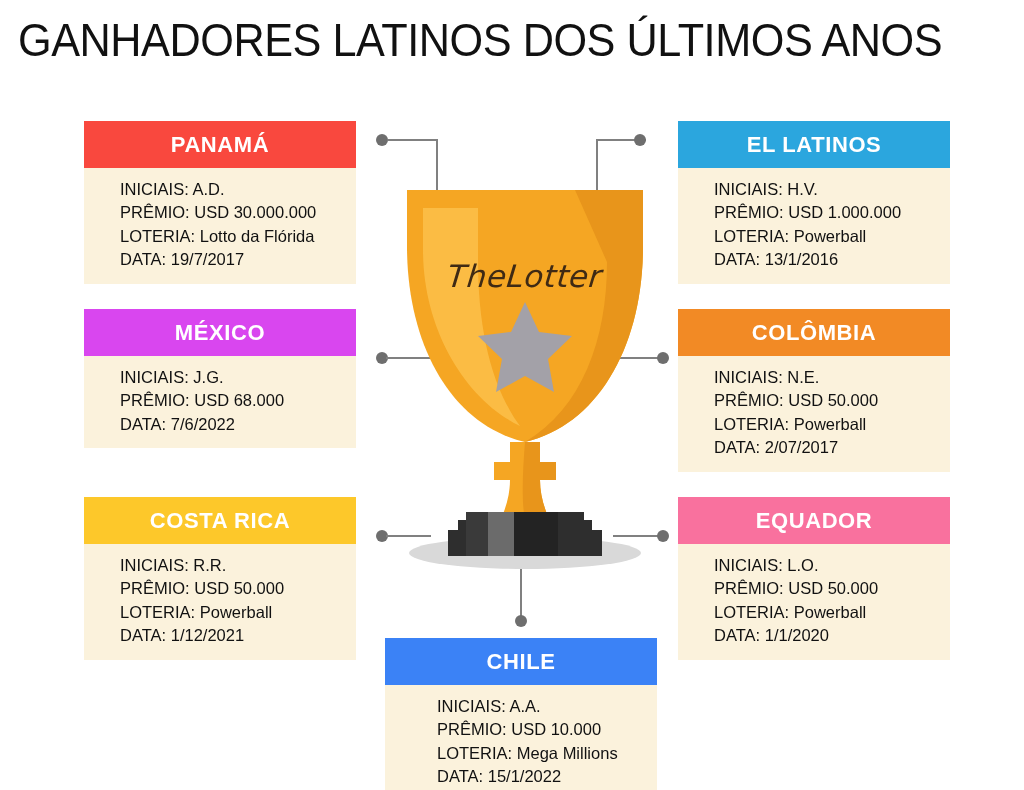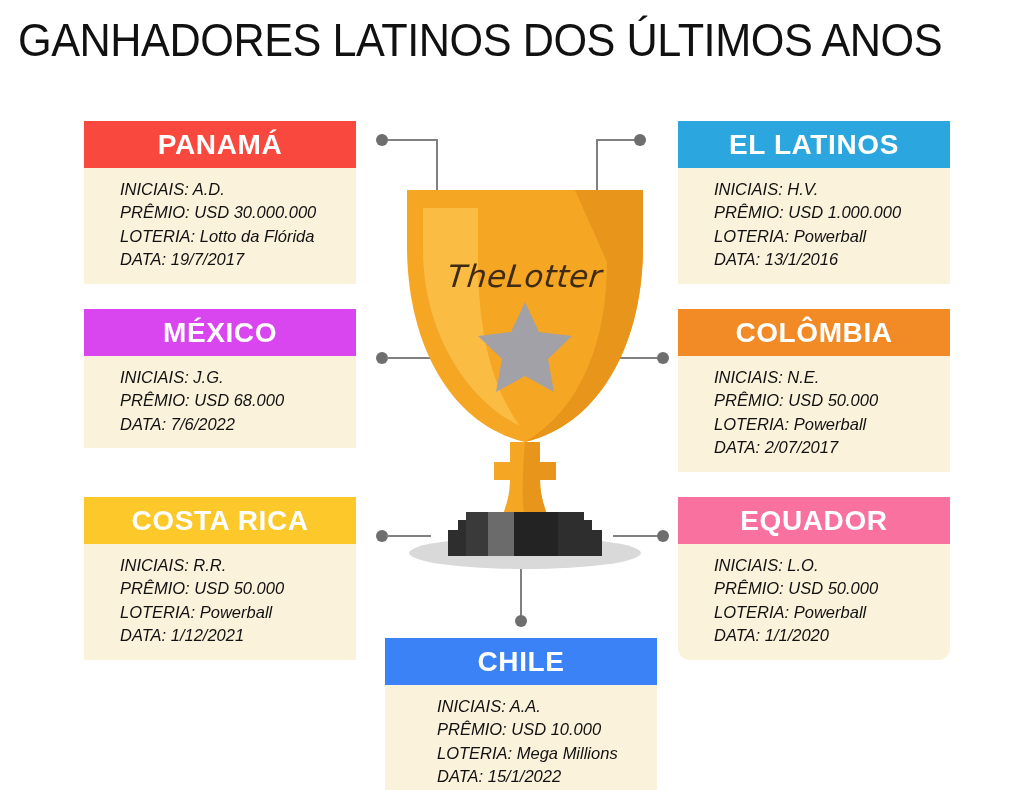--- a/index.html
+++ b/index.html
@@ -37,43 +37,42 @@
     position: absolute;
     width: 272px;
     background: #FBF2DC;
   }
   .card-header {
     height: 47px;
     display: flex;
     align-items: center;
     justify-content: center;
     color: #ffffff;
-    font-size: 28px;
+    font-size: 22px;
     font-weight: bold;
     letter-spacing: 0.6px;
     text-align: center;
   }
   .card-body {
     padding: 10px 0 12px 36px;
-    font-style: italic;
   }
   .card-line {
     font-size: 16.5px;
     color: #111111;
     line-height: 1.42;
     white-space: nowrap;
   }
 
   
   #card-panama      { left: 84px;  top: 121px; }
   #card-el-salvador { left: 678px; top: 121px; }
   #card-mexico      { left: 84px;  top: 309px; }
   #card-colombia    { left: 678px; top: 309px; }
   #card-costa-rica  { left: 84px;  top: 497px; }
-  #card-equador     { left: 678px; top: 497px; border-radius: 12px; }
+  #card-equador     { left: 678px; top: 497px; }
   #card-chile       { left: 385px; top: 638px; }
 
   
   .conn {
     position: absolute;
     background: #808080;
   }
   .conn-h { height: 2px; }
   .conn-v { width: 2px; }
   .conn-dot {

